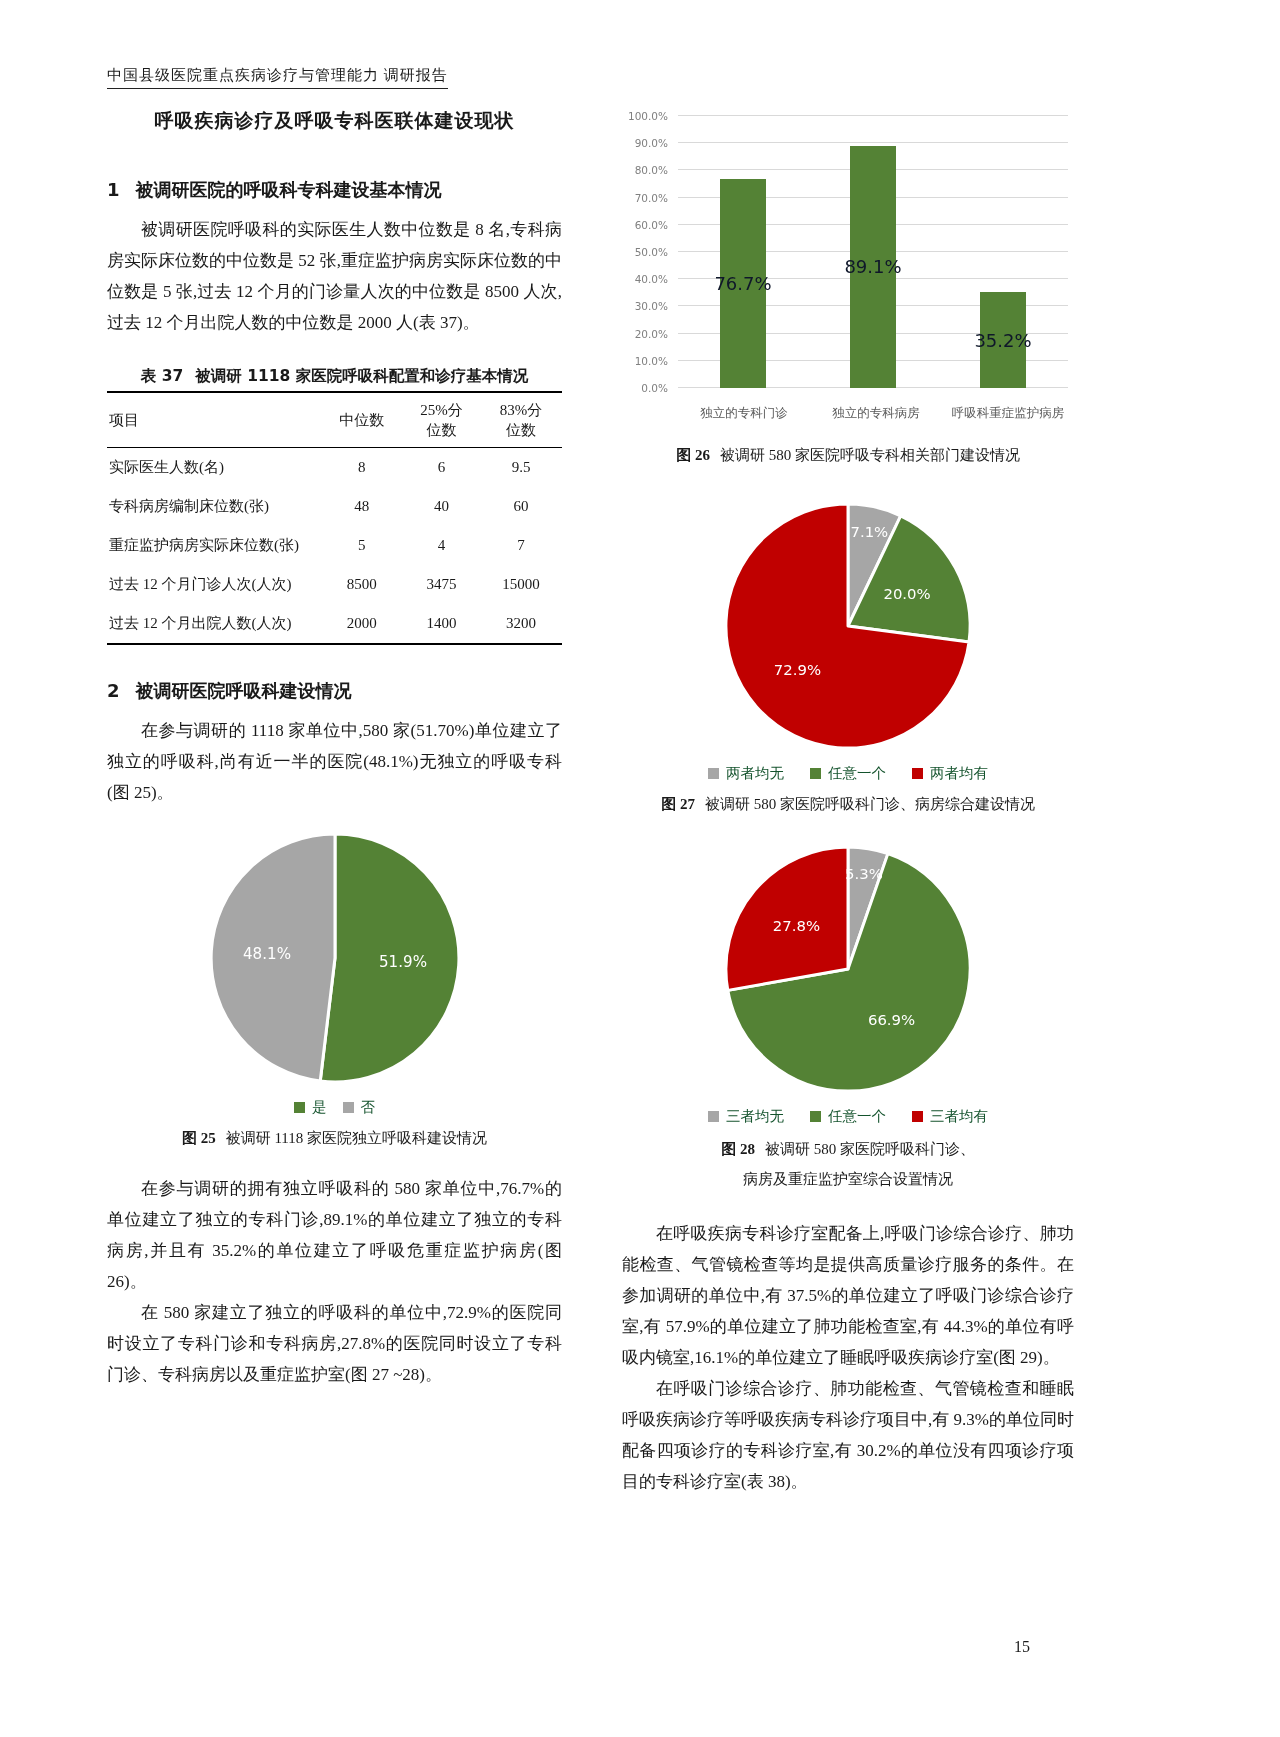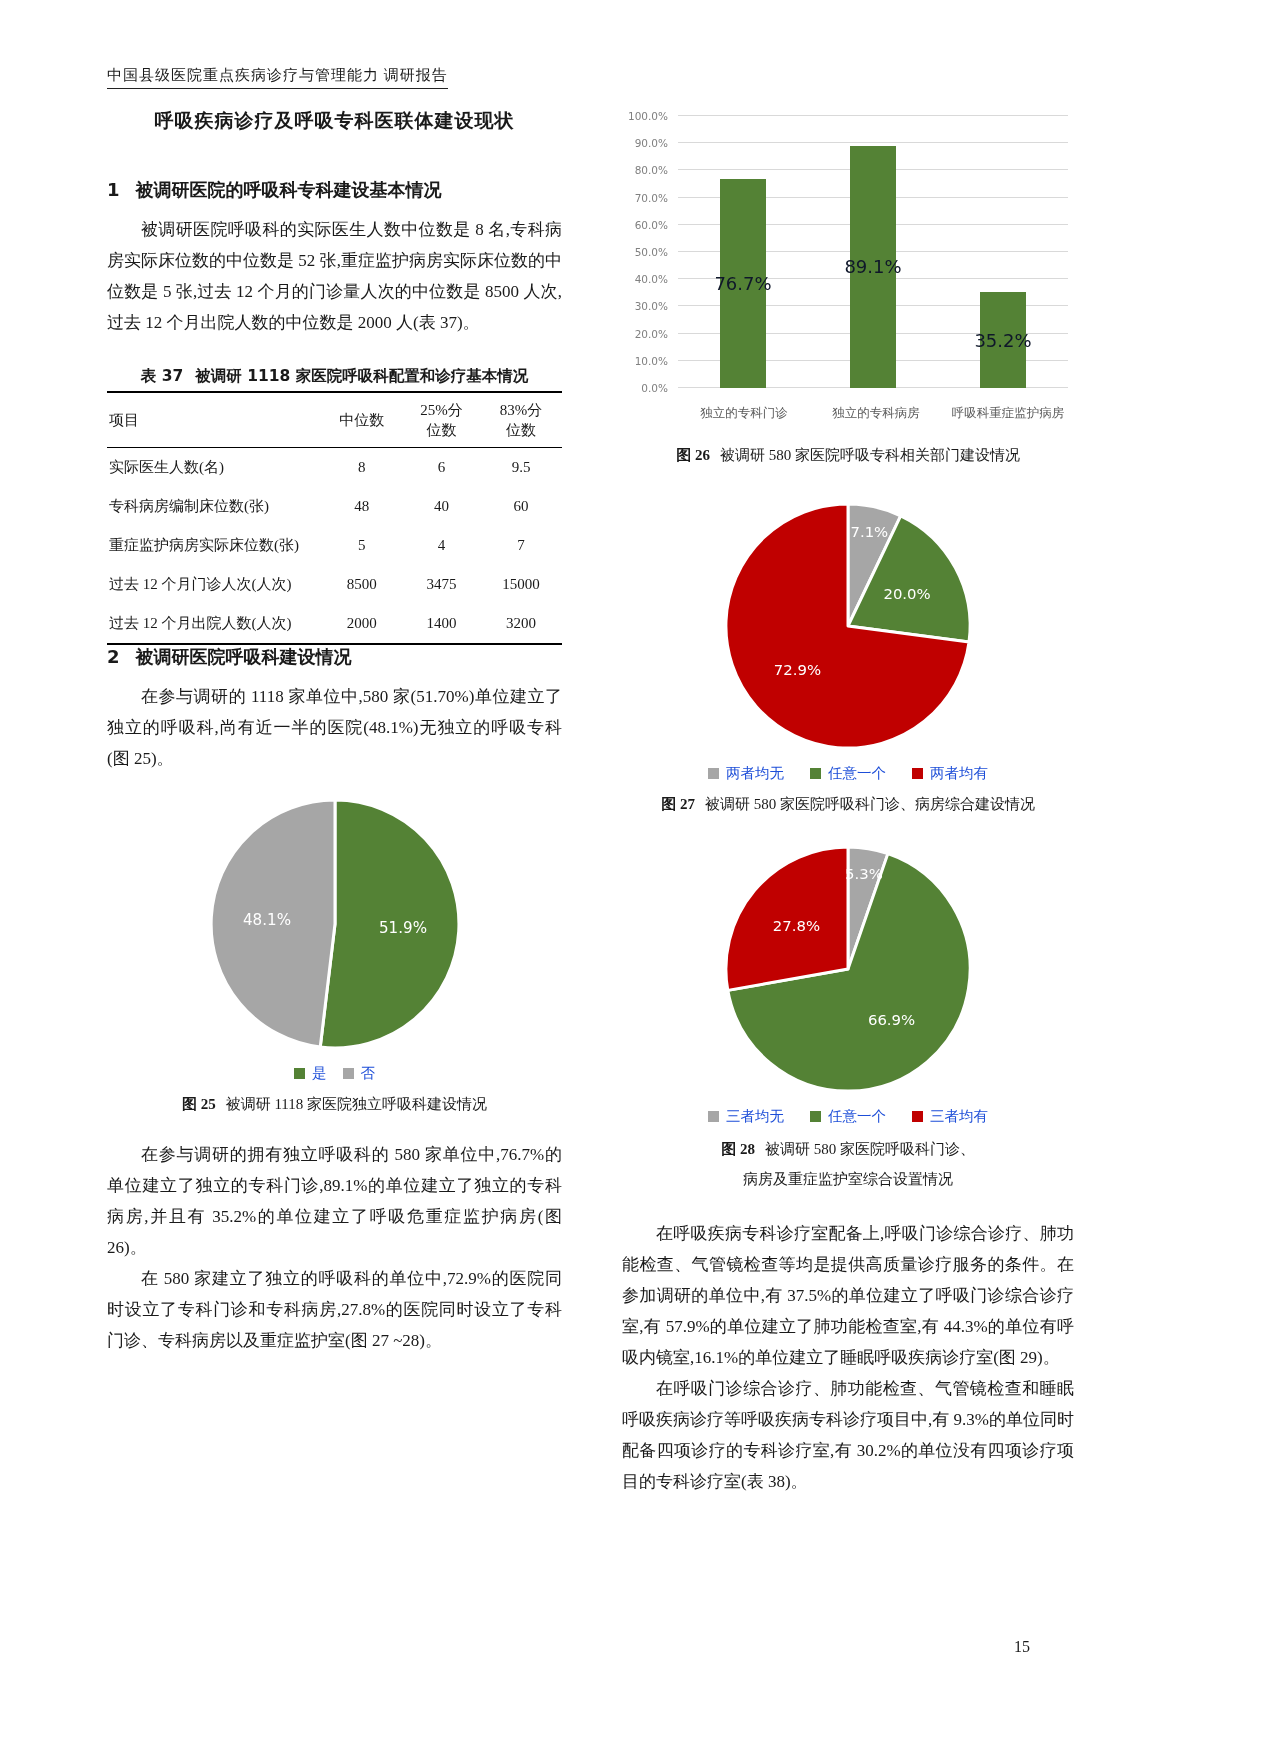--- a/index.html
+++ b/index.html
@@ -29,21 +29,21 @@
   table.data thead th{border-bottom:1px solid #000;font-weight:normal;padding:7px 2px;
                       vertical-align:middle;text-align:center;white-space:pre-line;line-height:20px;}
   table.data thead th.c0{text-align:left;}
   table.data td{padding:10px 2px;text-align:center;line-height:19px;}
   table.data td:first-child{text-align:left;}
   
   .fig-caption{font-size:15px;text-align:center;margin:8px 0 0 0;line-height:26px;}
   .fig-label{font-weight:bold;margin-right:10px;}
   
   .legend{display:flex;justify-content:center;align-items:center;gap:26px;margin-top:4px;
-          font-family:"DejaVu Sans","Liberation Sans",sans-serif;font-size:14.5px;color:#1d4ed8;}
+          font-family:"DejaVu Sans","Liberation Sans",sans-serif;font-size:14.5px;color:#14532d;}
   .legend-item{display:flex;align-items:center;gap:7px;}
   .swatch{width:11px;height:11px;display:inline-block;}
   
   .bar-chart{position:relative;height:332px;margin-top:10px;}
   .bar-chart .yaxis{position:absolute;left:0;top:14px;bottom:46px;width:46px;}
   .bar-chart .ytick{position:absolute;right:0;transform:translateY(50%);
                     font-family:"DejaVu Sans","Liberation Sans",sans-serif;font-size:10.5px;color:#808080;}
   .bar-chart .plot{position:absolute;left:56px;right:6px;top:14px;bottom:46px;}
   .gridline{position:absolute;left:0;right:0;height:1px;background:#d9d9d9;}
   .bars{position:absolute;left:0;right:0;top:0;bottom:0;display:flex;align-items:flex-end;
@@ -117,21 +117,21 @@
           </tr>
           <tr>
             <td>过去 12 个月出院人数(人次)</td>
             <td>2000</td>
             <td>1400</td>
             <td>3200</td>
           </tr>
         </tbody>
     </table>
 
-    <div class="sec-head" style="">
+    <div class="sec-head" style="margin-top:34px">
       <span class="sec-no">2</span><span>被调研医院呼吸科建设情况</span>
     </div>
     <p class="para">在参与调研的 1118 家单位中,580 家(51.70%)单位建立了独立的呼吸科,尚有近一半的医院(48.1%)无独立的呼吸专科(图 25)。</p>
 
     <figure class="pie-block" style="margin-top:14px">
       <svg viewBox="0 0 270 270" width="272" height="272" id="pie-fig25">
           <path d="M 135 135 L 135.00 12.00 A 123 123 0 1 1 120.35 257.12 Z" fill="#548235" stroke="#ffffff" stroke-width="3" stroke-linejoin="round"></path>
           <path d="M 135 135 L 120.35 257.12 A 123 123 0 0 1 135.00 12.00 Z" fill="#a6a6a6" stroke="#ffffff" stroke-width="3" stroke-linejoin="round"></path>
           <text x="202.5" y="144.0" text-anchor="middle" class="pie-label">51.9%</text>
           <text x="67.5" y="136.0" text-anchor="middle" class="pie-label">48.1%</text>

